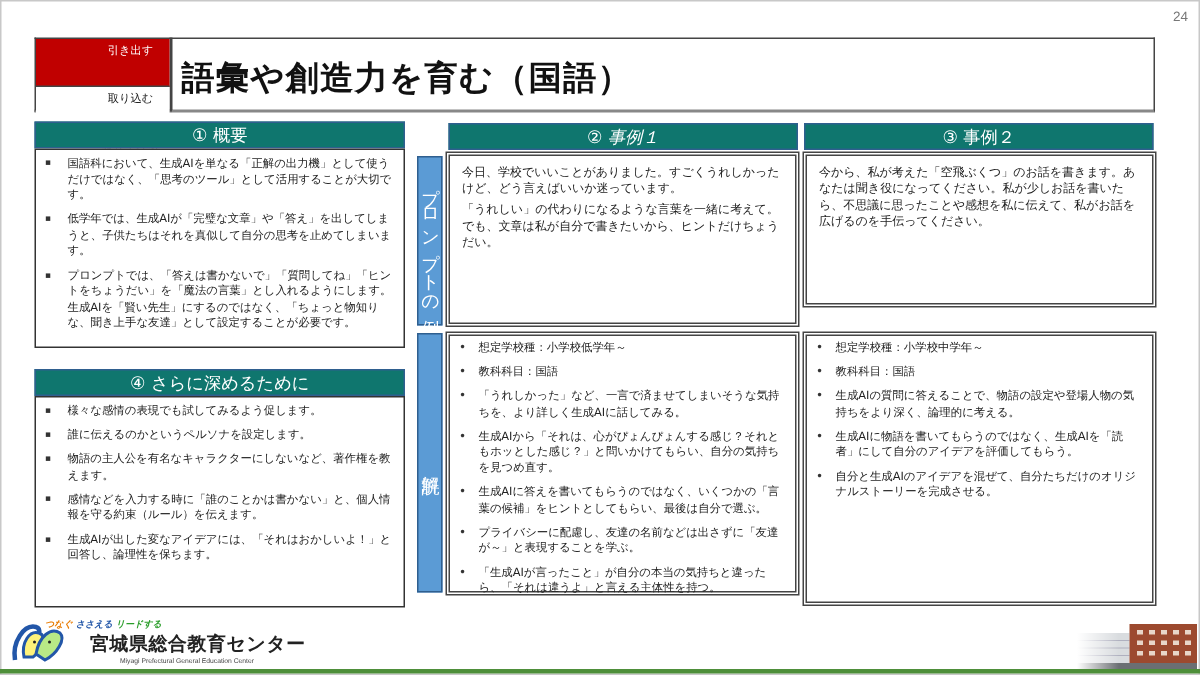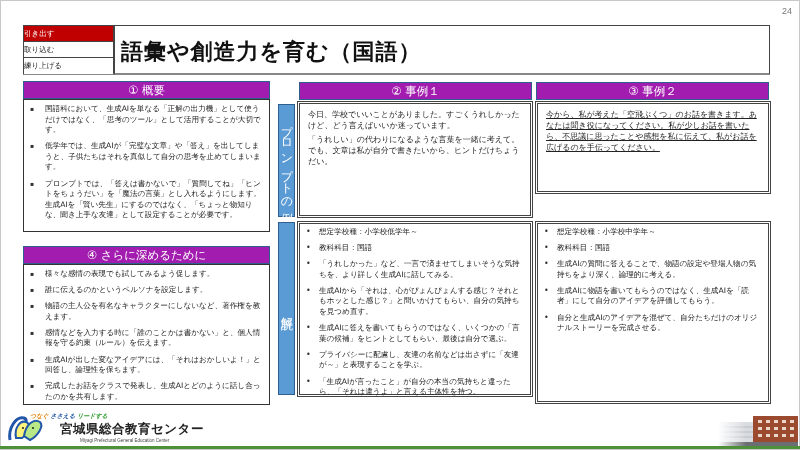--- a/index.html
+++ b/index.html
@@ -1,29 +1,29 @@
 <!DOCTYPE html>
 <html><head>
 <meta charset="utf-8">
 <style>
   * { box-sizing: border-box; margin: 0; padding: 0; }
   html, body { width: 800px; height: 450px; overflow: hidden; background: #ffffff; }
   body { font-family: "DejaVu Sans", sans-serif; color: #222; position: relative; }
 
   .frame { position: absolute; left: 0; top: 0; width: 800px; height: 450px; border: 1px solid #c8c8c8; }
   .page-num { position: absolute; right: 8px; top: 6px; font-size: 9px; color: #777; font-family: "Liberation Sans", sans-serif; }
-  .tag { height: 16px; line-height: 15px; text-align: left; font-size: 7.5px; border-bottom: 1px solid #444; background: #fff; color: #222; }
+  .tag { height: 32px; line-height: 15px; text-align: center; font-size: 7.5px; border-bottom: 1px solid #444; background: #fff; color: #222; padding-left: 37px; }
   .tag:last-child { border-bottom: none; }
   .tag.active { background: #c00000; color: #fff; }
   .title-box { position: absolute; left: 114px; top: 25px; width: 656px; height: 50px; border: 1px solid #444; border-bottom: 2px solid #888; }
   .title-box .title { position: absolute; left: 6px; top: 11px; font-size: 22px; font-weight: bold; letter-spacing: 1px; color: #111; }
   .header-tags { position: absolute; left: 23px; top: 25px; width: 91px; height: 50px; border: 1px solid #444; border-bottom: 2px solid #888; }
 
   
-  .sec-head { position: absolute; height: 18px; background: #a21caf; border: 1px solid #2f5f8f; color: #fff; text-align: center; font-size: 11.5px; line-height: 16px; }
+  .sec-head { position: absolute; height: 18px; background: #0f766e; border: 1px solid #2f5f8f; color: #fff; text-align: center; font-size: 11.5px; line-height: 16px; }
 
   .box { position: absolute; border: 1px solid #333; background: #fff; }
   .box.double { border: 3px double #444; }
 
   ul.bul { list-style: none; }
   ul.bul li { position: relative; padding-left: 19px; font-size: 7.6px; line-height: 10.6px; margin-bottom: 5.5px; color: #222; }
   ul.bul li::before { content: "▪"; position: absolute; left: 4px; top: 0; font-size: 6px; color: #333; }
   ul.bul.dot li::before { content: "•"; font-size: 8px; left: 6px; }
 
   .side-label { position: absolute; width: 17px; background: #5b9bd5; border: 1px solid #2f5f8f; color: #fff; font-size: 12px; line-height: 13px; text-align: center; display: flex; align-items: center; justify-content: center; }
@@ -67,52 +67,51 @@
 </div>
 
 <div class="sec-head" style="left:23px; top:246px; width:247px;">④ さらに深めるために</div>
 <div class="box" style="left:23px; top:264px; width:247px; height:141px; padding:4px 6px 0 2px;">
   <ul class="bul">
     <li>様々な感情の表現でも試してみるよう促します。</li>
     <li>誰に伝えるのかというペルソナを設定します。</li>
     <li>物語の主人公を有名なキャラクターにしないなど、著作権を教えます。</li>
     <li>感情などを入力する時に「誰のことかは書かない」と、個人情報を守る約束（ルール）を伝えます。</li>
     <li>生成AIが出した変なアイデアには、「それはおかしいよ！」と回答し、論理性を保ちます。</li>
-    <li>完成したお話をクラスで発表し、生成AIとどのように話し合ったのかを共有します。</li>
   </ul>
 </div>
 
 <div class="side-label" style="left:278px; top:104px; height:113px;">
   <span>プロンプトの例</span>
 </div>
 <div class="side-label" style="left:278px; top:222px; height:173px;">
   <span>解説</span>
 </div>
 
-<div class="sec-head" style="left:299px; top:82px; width:233px;">② 事例１</div>
+<div class="sec-head" style="left:299px; top:82px; width:233px;font-style:italic;">② 事例１</div>
 <div class="box double" style="left:297px; top:101px; width:236px; height:117px;">
   <div class="prompt-text">
     <p>今日、学校でいいことがありました。すごくうれしかったけど、どう言えばいいか迷っています。</p>
     <p>「うれしい」の代わりになるような言葉を一緒に考えて。でも、文章は私が自分で書きたいから、ヒントだけちょうだい。</p>
   </div>
 </div>
 <div class="box double" style="left:297px; top:221px; width:236px; height:176px; padding:3px 5px 0 0;">
   <ul class="bul dot">
     <li>想定学校種：小学校低学年～</li>
     <li>教科科目：国語</li>
     <li>「うれしかった」など、一言で済ませてしまいそうな気持ちを、より詳しく生成AIに話してみる。</li>
     <li>生成AIから「それは、心がぴょんぴょんする感じ？それともホッとした感じ？」と問いかけてもらい、自分の気持ちを見つめ直す。</li>
     <li>生成AIに答えを書いてもらうのではなく、いくつかの「言葉の候補」をヒントとしてもらい、最後は自分で選ぶ。</li>
     <li>プライバシーに配慮し、友達の名前などは出さずに「友達が～」と表現することを学ぶ。</li>
     <li>「生成AIが言ったこと」が自分の本当の気持ちと違ったら、「それは違うよ」と言える主体性を持つ。</li>
   </ul>
 </div>
 
 <div class="sec-head" style="left:536px; top:82px; width:233px;">③ 事例２</div>
-<div class="box double" style="left:535px; top:101px; width:236px; height:93px;text-decoration:underline;">
+<div class="box double" style="left:535px; top:101px; width:236px; height:104px;">
   <div class="prompt-text">
     <p>今から、私が考えた「空飛ぶくつ」のお話を書きます。あなたは聞き役になってください。私が少しお話を書いたら、不思議に思ったことや感想を私に伝えて、私がお話を広げるのを手伝ってください。</p>
   </div>
 </div>
 <div class="box double" style="left:535px; top:221px; width:236px; height:183px; padding:3px 5px 0 0;">
   <ul class="bul dot">
     <li>想定学校種：小学校中学年～</li>
     <li>教科科目：国語</li>
     <li>生成AIの質問に答えることで、物語の設定や登場人物の気持ちをより深く、論理的に考える。</li>
     <li>生成AIに物語を書いてもらうのではなく、生成AIを「読者」にして自分のアイデアを評価してもらう。</li>

